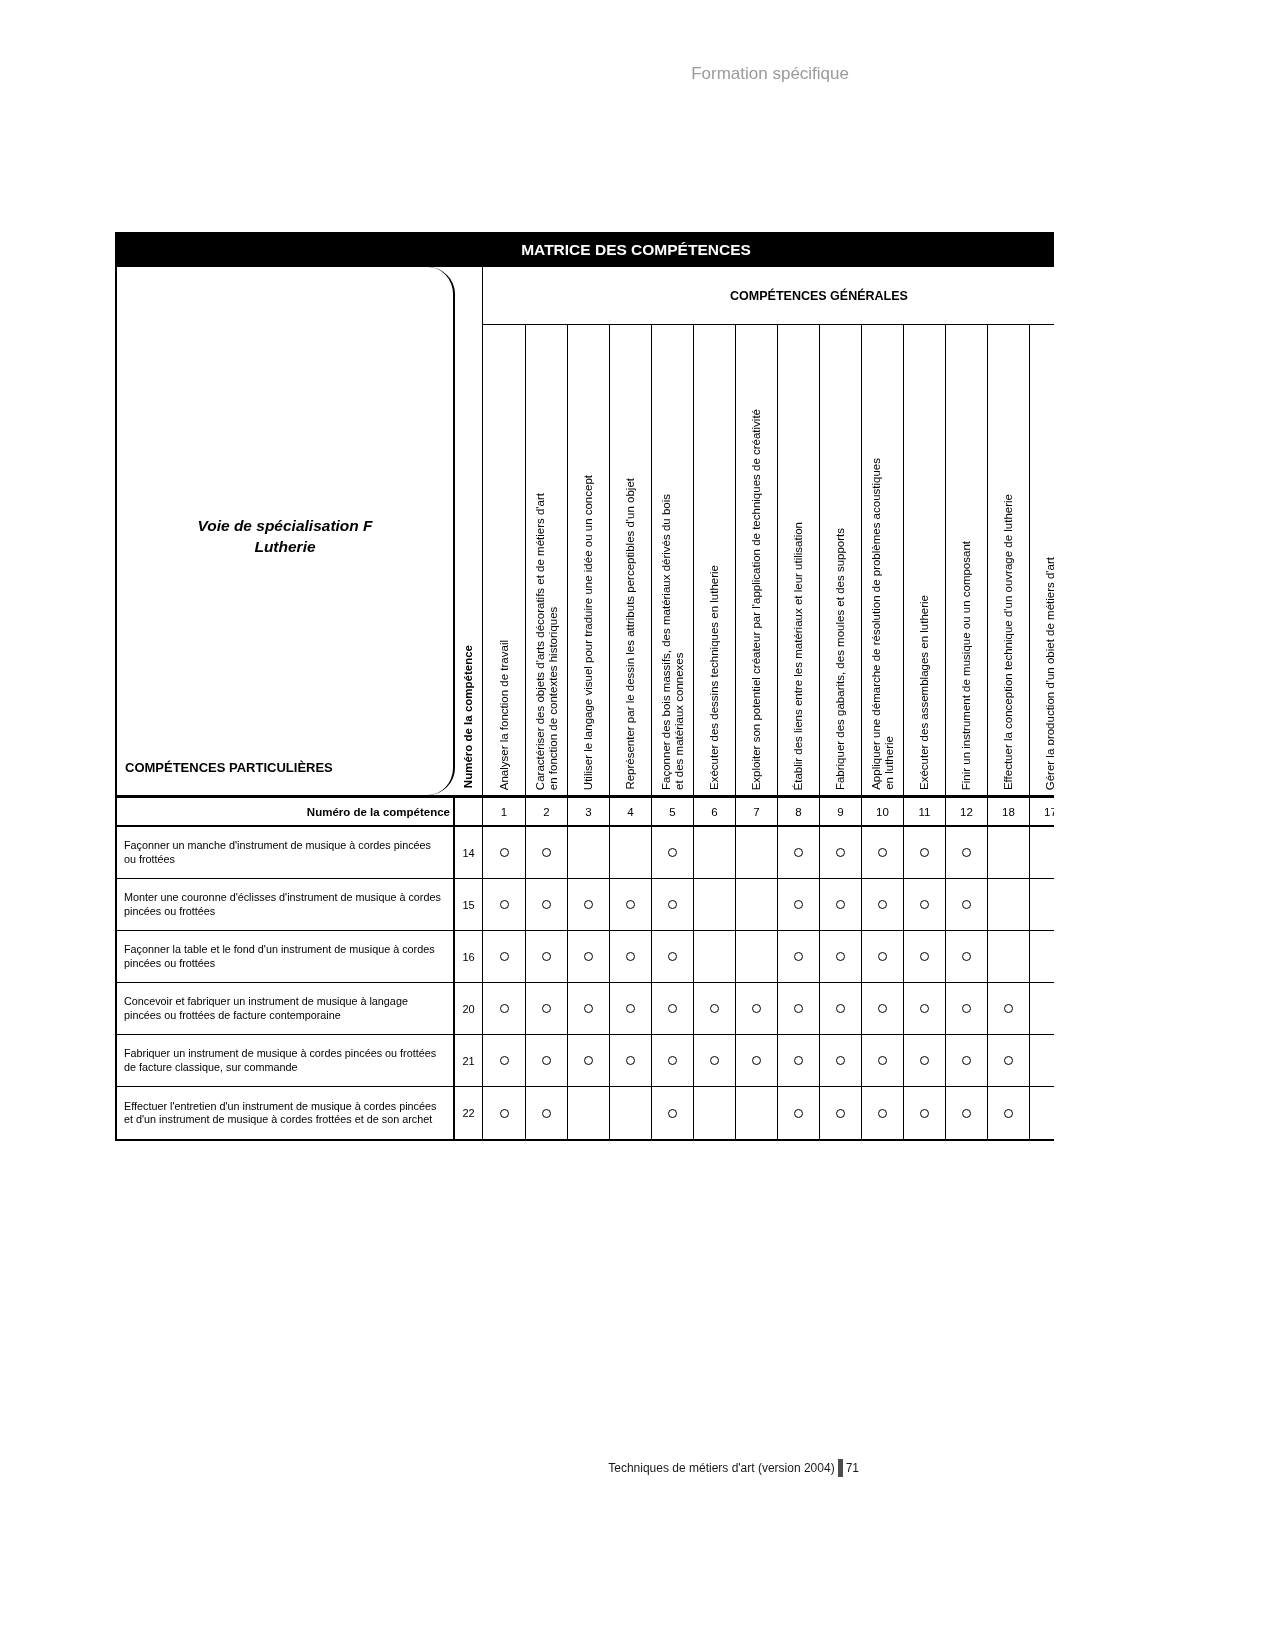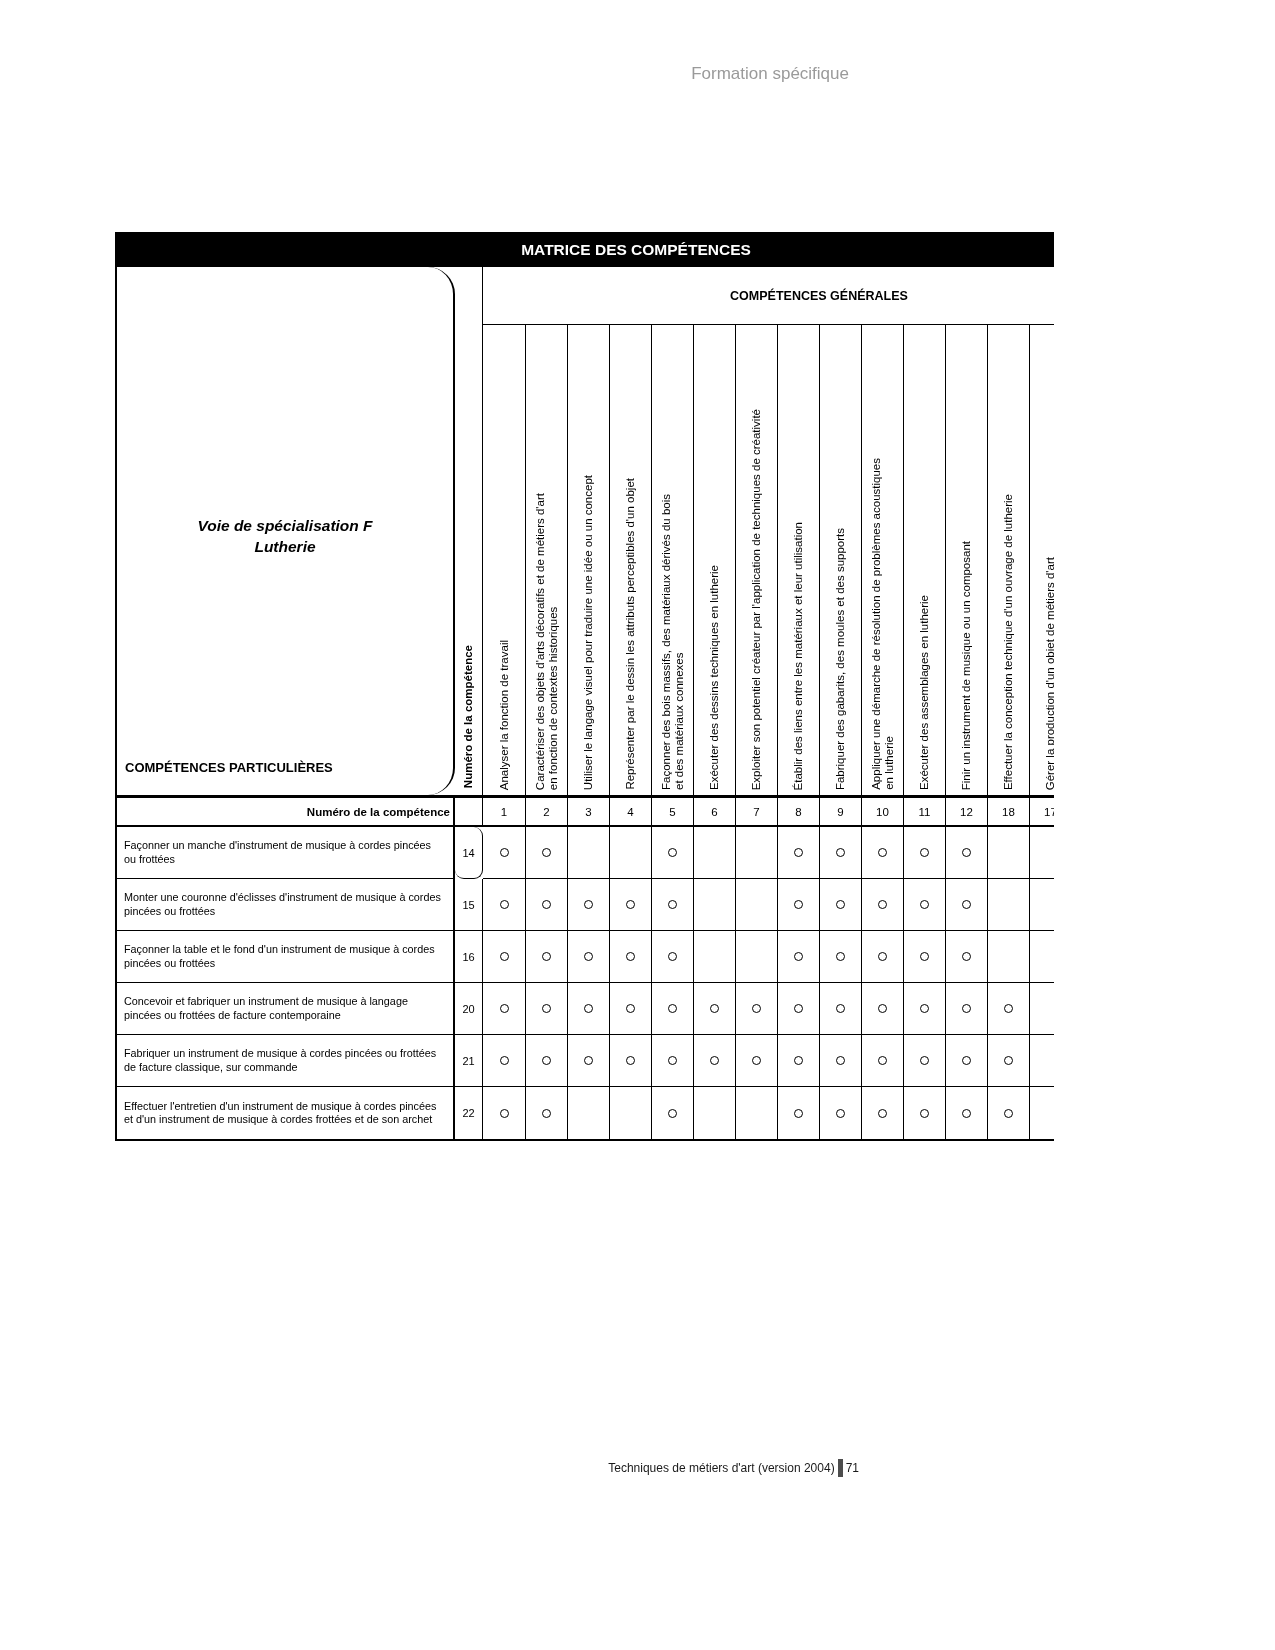--- a/index.html
+++ b/index.html
@@ -151,21 +151,21 @@
         <div class="col-head" style="grid-area: 2 / 17;">
           <span class="rot">Planifier sa carrière d'artisane ou d'artisan en métiers d'art</span>
         </div>
         <div class="num-cell" style="grid-area: 3 / 17; margin-left: 16px;">18</div>
         <div class="col-head" style="grid-area: 2 / 18;">
           <span class="rot">Effectuer des travaux de mise sur pied et de gestion d'une
 micro-entreprise en métiers d'art</span>
         </div>
         <div class="num-cell" style="grid-area: 3 / 18;">19</div>
         <div class="row-label" style="grid-area: 4 / 1;">Façonner un manche d'instrument de musique à cordes pincées ou frottées</div>
-        <div class="row-num" style="grid-area: 4 / 2; border-radius: 9px;">14</div>
+        <div class="row-num" style="grid-area: 4 / 2;">14</div>
         <div class="mark-cell no-left" style="grid-area: 4 / 3;">
           <span class="circle"></span>
         </div>
         <div class="mark-cell" style="grid-area: 4 / 4;">
           <span class="circle"></span>
         </div>
         <div class="mark-cell" style="grid-area: 4 / 5;"></div>
         <div class="mark-cell" style="grid-area: 4 / 6;"></div>
         <div class="mark-cell" style="grid-area: 4 / 7;">
           <span class="circle"></span>

